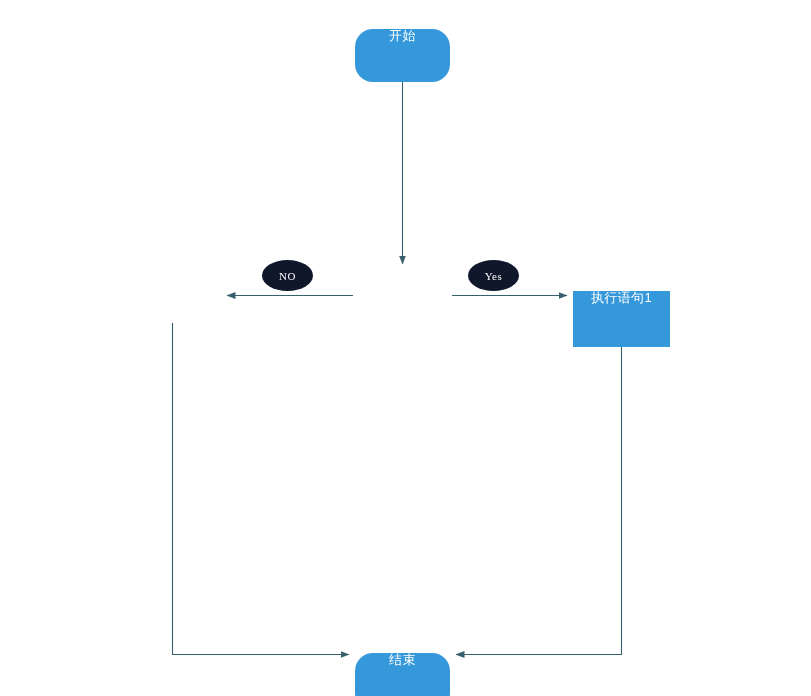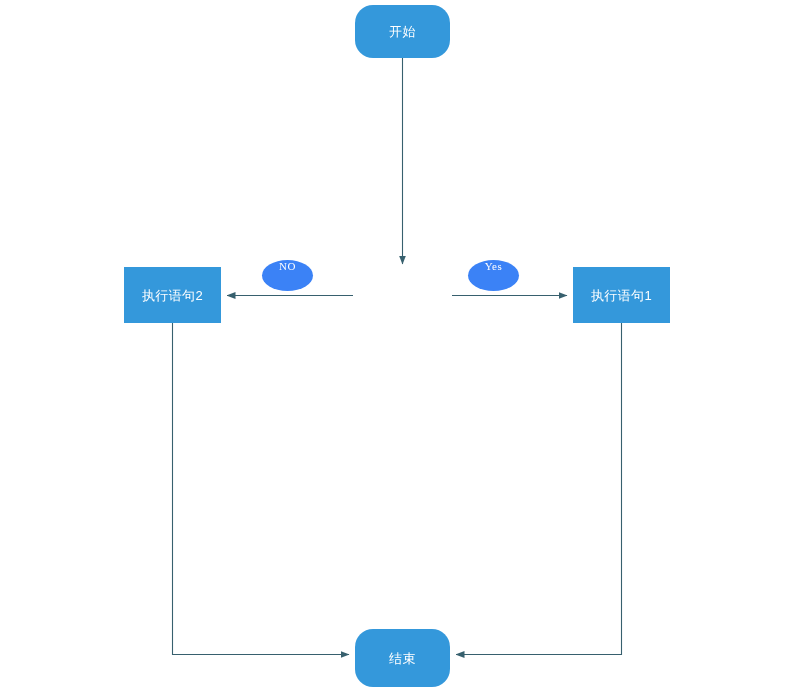--- a/index.html
+++ b/index.html
@@ -24,27 +24,28 @@
     position: absolute;
     left: 0;
     top: 0;
     width: 811px;
     height: 696px;
   }
   .node {
     position: absolute;
     box-sizing: border-box;
     display: flex;
-    align-items: center;
+    align-items: flex-start;
     justify-content: center;
     color: #ffffff;
     font-size: 13px;
     line-height: 1;
     letter-spacing: 0.4px;
     user-select: none;
+    margin-top: 24px;
   }
   .node-terminator {
     background: #3498db;
     border-radius: 18px;
   }
   .node-process {
     background: #3498db;
     border-radius: 0;
   }
   .node-decision {
@@ -59,23 +60,23 @@
   }
   .node-decision .decision-label {
     position: relative;
     z-index: 2;
     white-space: nowrap;
   }
   .edge-label {
     position: absolute;
     box-sizing: border-box;
     display: flex;
-    align-items: flex-start;
+    align-items: center;
     justify-content: center;
-    background: #3b82f6;
+    background: #0f172a;
     border-radius: 50%;
     color: #ffffff;
     font-size: 11px;
     font-family: "Liberation Serif", "DejaVu Serif", serif;
     letter-spacing: 0.5px;
     user-select: none;
   }
 </style>
 </head>
 <body>
@@ -98,23 +99,20 @@
     <path class="edge" d="M 172.5 323 L 172.5 654.5 L 349 654.5" fill="none" stroke="#37606e" stroke-width="1.1" marker-end="url(#arrowhead)"></path>
 
     <path class="edge" d="M 621.5 323 L 621.5 654.5 L 456 654.5" fill="none" stroke="#37606e" stroke-width="1.1" marker-end="url(#arrowhead)"></path>
   </svg>
 
   <div class="node node-terminator" id="node-start" style="left:355px; top:5px; width:95px; height:53px;">
     <span>开始</span>
   </div>
 
 
-  <div class="node node-process" id="node-stmt2" style="left:124px; top:267px; width:97px; height:56px;">
-    <span>执行语句2</span>
-  </div>
 
   <div class="node node-process" id="node-stmt1" style="left:573px; top:267px; width:97px; height:56px;">
     <span>执行语句1</span>
   </div>
 
   <div class="node node-terminator" id="node-end" style="left:355px; top:629px; width:95px; height:58px;">
     <span>结束</span>
   </div>
 
   <div class="edge-label" id="edge-label-no" style="left:262px; top:260px; width:51px; height:31px;">

